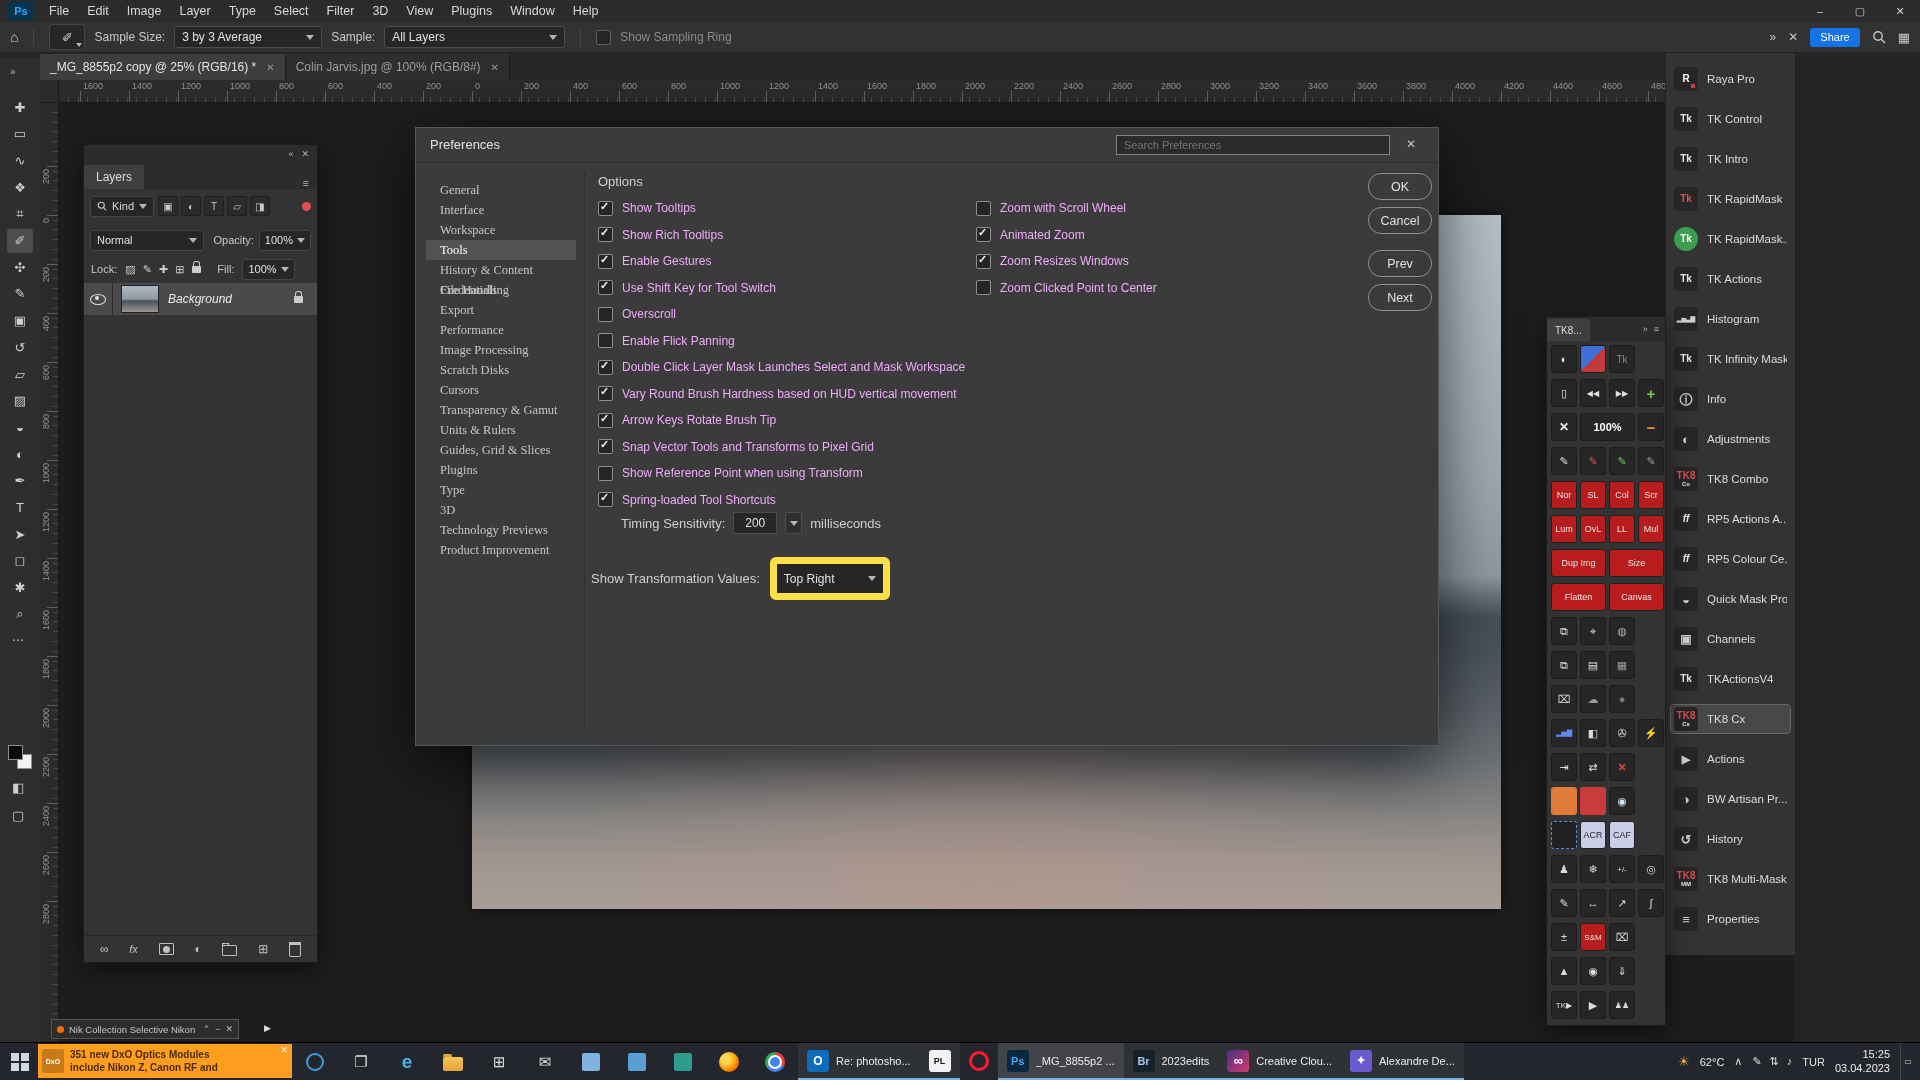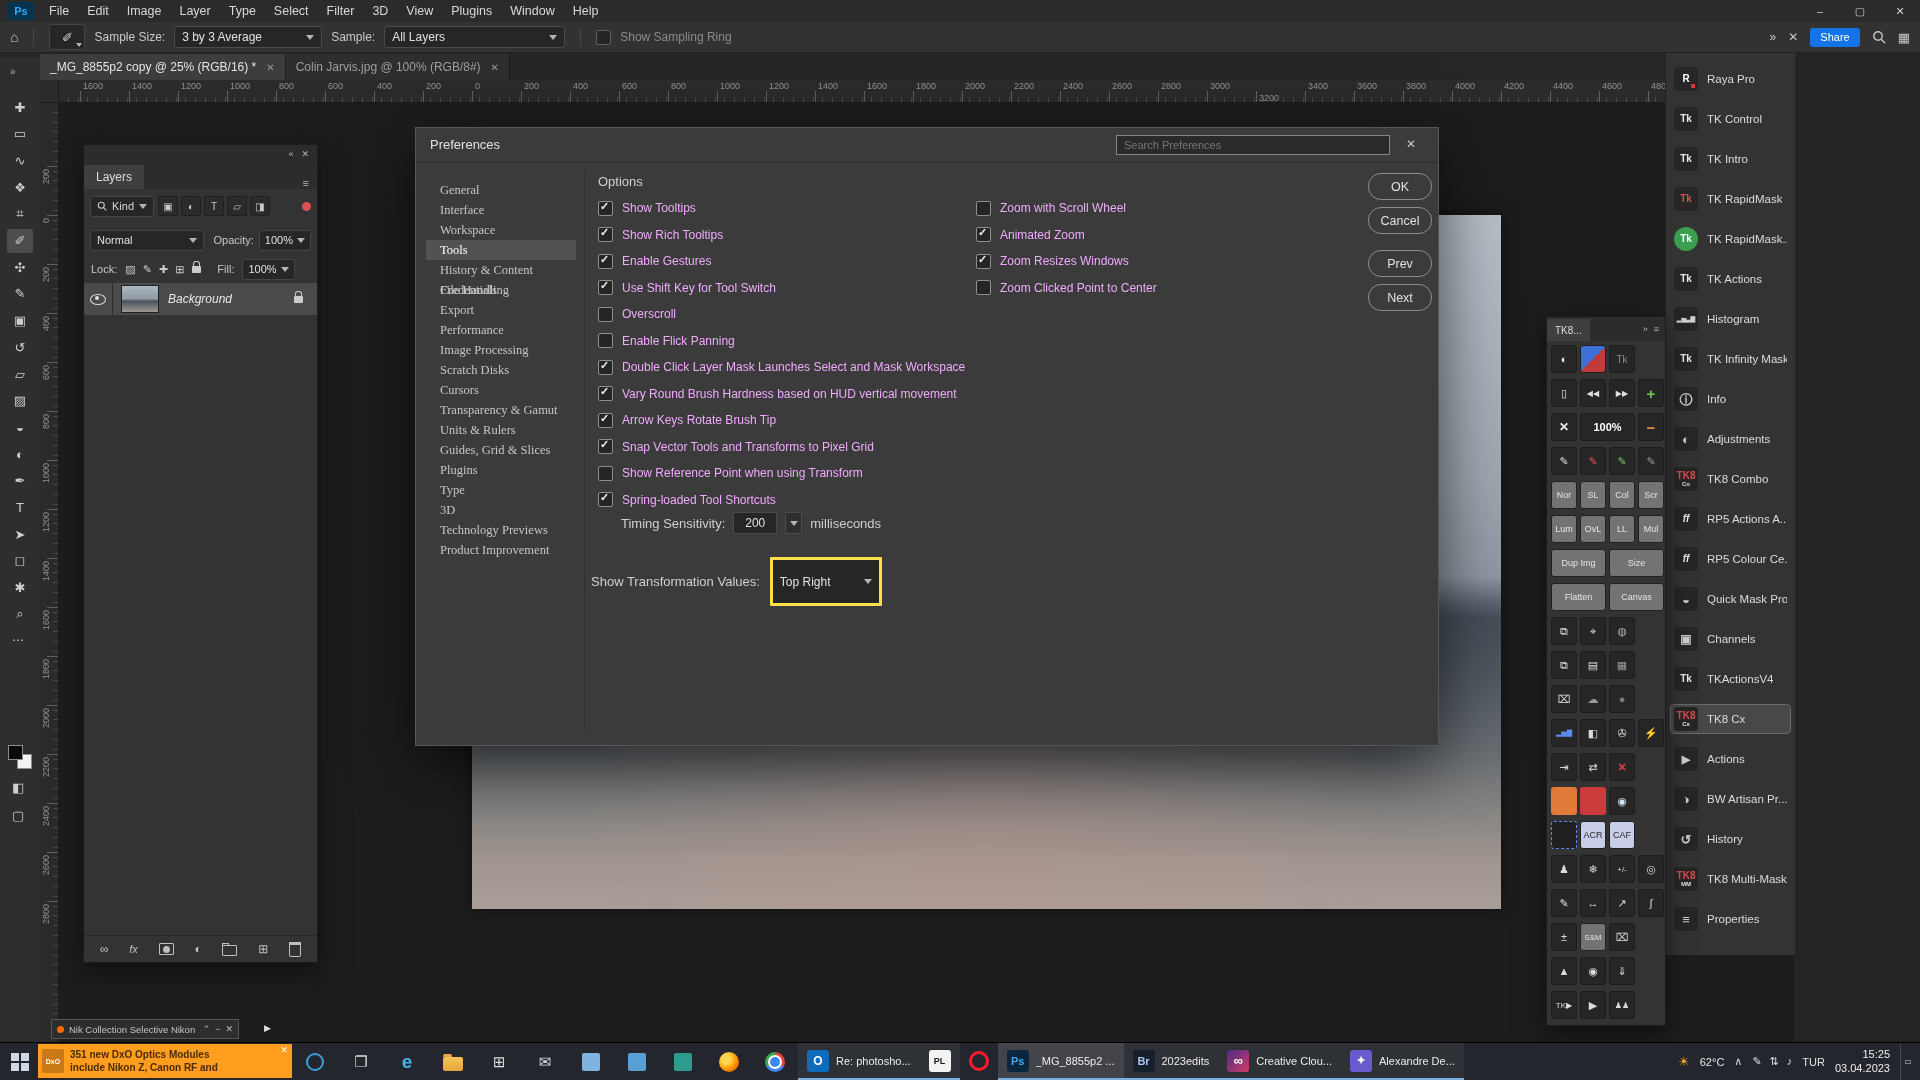--- a/index.html
+++ b/index.html
@@ -110,33 +110,33 @@
   .pdiv{position:absolute;left:168px;top:44px;bottom:14px;width:1px;background:#2f2f2f;}
   .pcontent{position:absolute;left:166px;top:34px;right:0;bottom:0;}
   .poptions{position:absolute;left:16px;top:12px;font-size:13px;color:#cfcfcf;}
   .cbrow{position:absolute;display:flex;align-items:center;gap:9px;height:18px;}
   .cbl{font-size:12px;color:#f0abfc;white-space:nowrap;}
   .timrow{position:absolute;left:39px;top:350px;display:flex;align-items:center;gap:8px;}
   .timlbl{font-size:13px;color:#cfcfcf;}
   .timinput{width:38px;height:18px;background:#262626;border:1px solid #4b4b4b;color:#e0e0e0;font-size:12px;text-align:center;font-family:"Liberation Sans",sans-serif;}
   .timchev{width:15px;height:20px;background:#2f2f2f;border:1px solid #4b4b4b;display:flex;align-items:center;justify-content:center;}
   .trarow{position:absolute;left:9px;top:395px;display:flex;align-items:center;gap:10px;}
-  .tradd{width:92px;height:21px;background:#262626;border:3px solid #fde047;border-radius:1px;display:flex;align-items:center;justify-content:space-between;padding:11px 7px;font-size:12px;color:#e0e0e0;}
+  .tradd{width:92px;height:21px;background:#262626;border:7px solid #fde047;border-radius:6px;display:flex;align-items:center;justify-content:space-between;padding:4px 7px;font-size:12px;color:#e0e0e0;}
   .pbtns{position:absolute;inset:0;pointer-events:none;}
   .pbtn{position:absolute;left:952px;width:62px;height:25px;border:1px solid #8e8e8e;border-radius:13px;color:#e0e0e0;font-size:12.5px;display:flex;align-items:center;justify-content:center;pointer-events:auto;}
 
   
   .tk8{position:absolute;left:1546px;top:316px;width:118px;height:708px;background:#333;border:1px solid #1c1c1c;box-shadow:0 8px 24px rgba(0,0,0,.5);z-index:16;}
   .tk8head{position:absolute;left:0;top:0;right:0;height:24px;background:#2c2c2c;display:flex;align-items:center;}
   .tk8tab{height:22px;margin-top:2px;padding:0 8px;background:#3f3f3f;color:#ddd;font-size:10px;display:flex;align-items:center;}
   .tk8hicons{margin-left:auto;display:flex;gap:6px;padding-right:6px;color:#b5b5b5;font-size:9px;}
   .tk8grid{position:absolute;left:4px;top:28px;display:grid;grid-template-columns:repeat(4,26px);gap:6px 3px;}
   .cell{width:26px;height:28px;background:#262626;border:1px solid #1c1c1c;border-radius:3px;display:flex;align-items:center;justify-content:center;font-size:11px;color:#ddd;overflow:hidden;box-sizing:border-box;}
   .cell.w2{grid-column:span 2;width:auto;}
-  .cell.tbtn{background:#737373;border-color:#202020;font-size:9px;color:#e4e4e4;white-space:nowrap;}
+  .cell.tbtn{background:#b91c1c;border-color:#202020;font-size:9px;color:#e4e4e4;white-space:nowrap;}
   .cell.split{background:linear-gradient(135deg,#3f6fd8 0 50%,#c23b3b 50% 100%);}
   .cell.dash{border:1px dashed #5b8def;background:#202020;}
   .cell.fillc{border:none;}
   .cellf{visibility:hidden;}
 
   
   .rightstrip{position:absolute;left:1794px;top:53px;right:0;bottom:37px;background:#242424;z-index:9;}
   .dock{position:absolute;left:1665px;top:53px;width:129px;height:902px;background:#333;border-left:1px solid #222;z-index:10;}
   .ditem{display:flex;align-items:center;gap:9px;height:28px;margin:12px 5px 0;padding:0 3px;border-radius:3px;}
   .ditem.sel{background:#484848;outline:1px solid #6a6a6a;}
@@ -390,21 +390,21 @@
       <span class="hrl" style="left: 956px;">2200</span>
       <div class="hrt" style="left: 1002px;"></div>
       <span class="hrl" style="left: 1005px;">2400</span>
       <div class="hrt" style="left: 1051px;"></div>
       <span class="hrl" style="left: 1054px;">2600</span>
       <div class="hrt" style="left: 1100px;"></div>
       <span class="hrl" style="left: 1103px;">2800</span>
       <div class="hrt" style="left: 1149px;"></div>
       <span class="hrl" style="left: 1152px;">3000</span>
       <div class="hrt" style="left: 1198px;"></div>
-      <span class="hrl" style="left: 1201px; margin-top: 12px;">3200</span>
+      <span class="hrl" style="left: 1201px;">3200</span>
       <div class="hrt" style="left: 1247px;"></div>
       <span class="hrl" style="left: 1250px;">3400</span>
       <div class="hrt" style="left: 1296px;"></div>
       <span class="hrl" style="left: 1299px;">3600</span>
       <div class="hrt" style="left: 1345px;"></div>
       <span class="hrl" style="left: 1348px;">3800</span>
       <div class="hrt" style="left: 1394px;"></div>
       <span class="hrl" style="left: 1397px;">4000</span>
       <div class="hrt" style="left: 1443px;"></div>
       <span class="hrl" style="left: 1446px;">4200</span>

